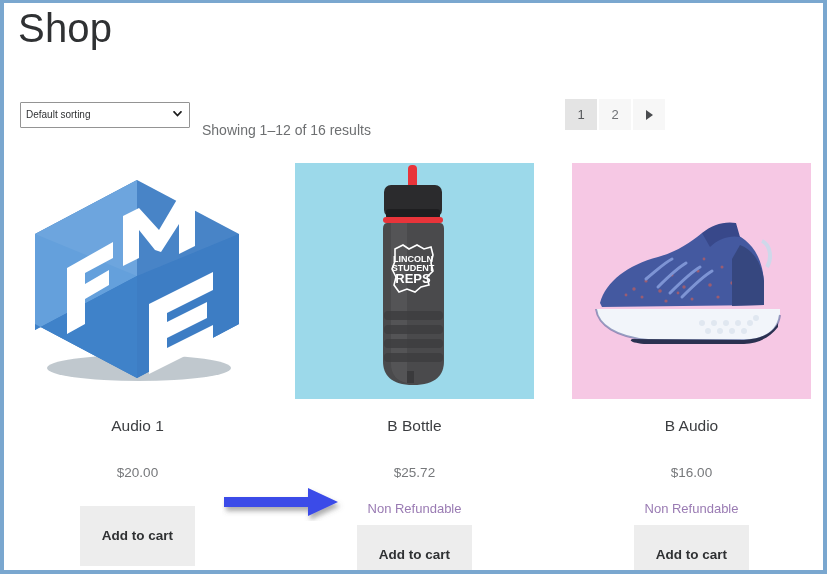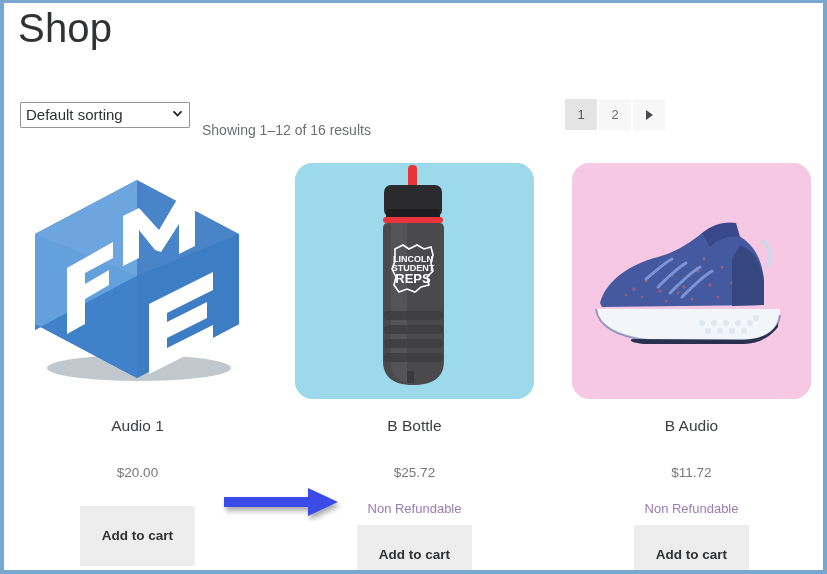--- a/index.html
+++ b/index.html
@@ -43,21 +43,21 @@
   
   .toolbar {
     position: absolute;
     left: 16px; top: 99px;
     width: 787px; height: 28px;
   }
   .sorting-select {
     position: absolute;
     left: 0; top: 0;
     width: 170px; height: 26px;
-    font-size: 15px;
+    font-size: 10px;
     color: #2f3133;
     background: #ffffff;
     border: 1px solid #949494;
     border-radius: 1px;
     padding: 2px 11px 2px 5px;
     font-family: "Liberation Sans", sans-serif;
     appearance: none;
     -webkit-appearance: none;
     line-height: 20px;
   }
@@ -121,21 +121,21 @@
     width: 239px;
     display: flex;
     flex-direction: column;
     align-items: center;
   }
   .thumb {
     width: 100%;
     height: 236px;
     position: relative;
     overflow: hidden;
-    display: flex; align-items: center; justify-content: center; border-radius: 18px;
+    display: flex; align-items: center; justify-content: center;
   }
   .product-title {
     margin-top: 18px;
     font-size: 15.5px;
     color: #3b3d40;
     text-align: left;
   }
   .product-price {
     margin-top: 30px;
     font-size: 13.5px;
@@ -318,21 +318,21 @@
                 <circle cx="160" cy="168" r="3"></circle>
               <circle cx="172" cy="168" r="3"></circle>
                 <circle cx="184" cy="155" r="3"></circle>
             </g>
 
             <path d="M24,146 C26,162 44,174 76,177 L178,177 C196,175 206,166 208,152" fill="none" stroke="#3a4c8c" stroke-width="2" opacity="0.5"></path>
             <path d="M60,176 L172,177 C190,176 200,170 206,160 L206,164 C198,174 188,180 172,181 L72,181 C62,180 56,178 60,176 Z" fill="#2a3150"></path>
           </svg>
         </div>
         <div class="product-title">B Audio</div>
-        <div class="product-price">$11.72</div>
+        <div class="product-price">$16.00</div>
         <div class="non-refundable">Non Refundable</div>
         <button class="add-btn">Add to cart</button>
       </div>
 
     </div>
 
     <svg class="arrow-annotation" viewBox="0 0 125 36">
       <defs>
         <filter id="arrowShadow" x="-20%" y="-40%" width="150%" height="200%">
           <feDropShadow dx="2" dy="4" stdDeviation="2.4" flood-color="#5a5a5a" flood-opacity="0.5"></feDropShadow>

